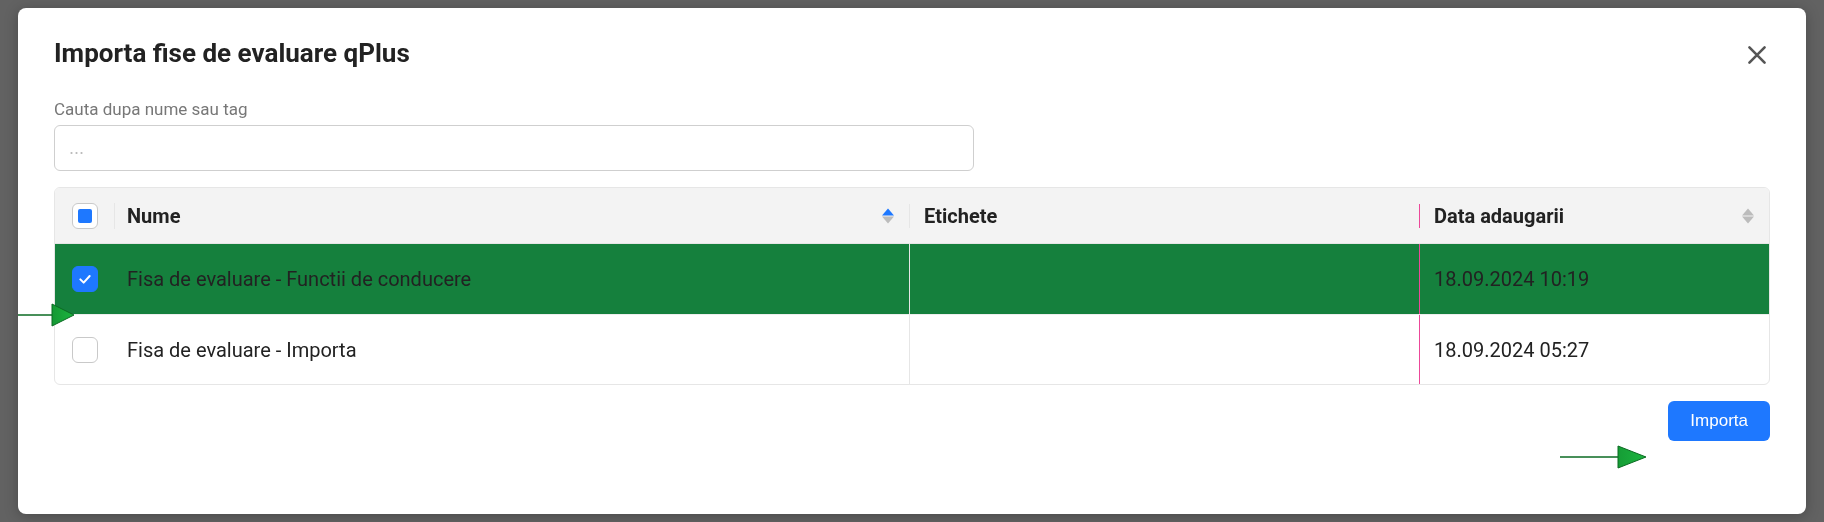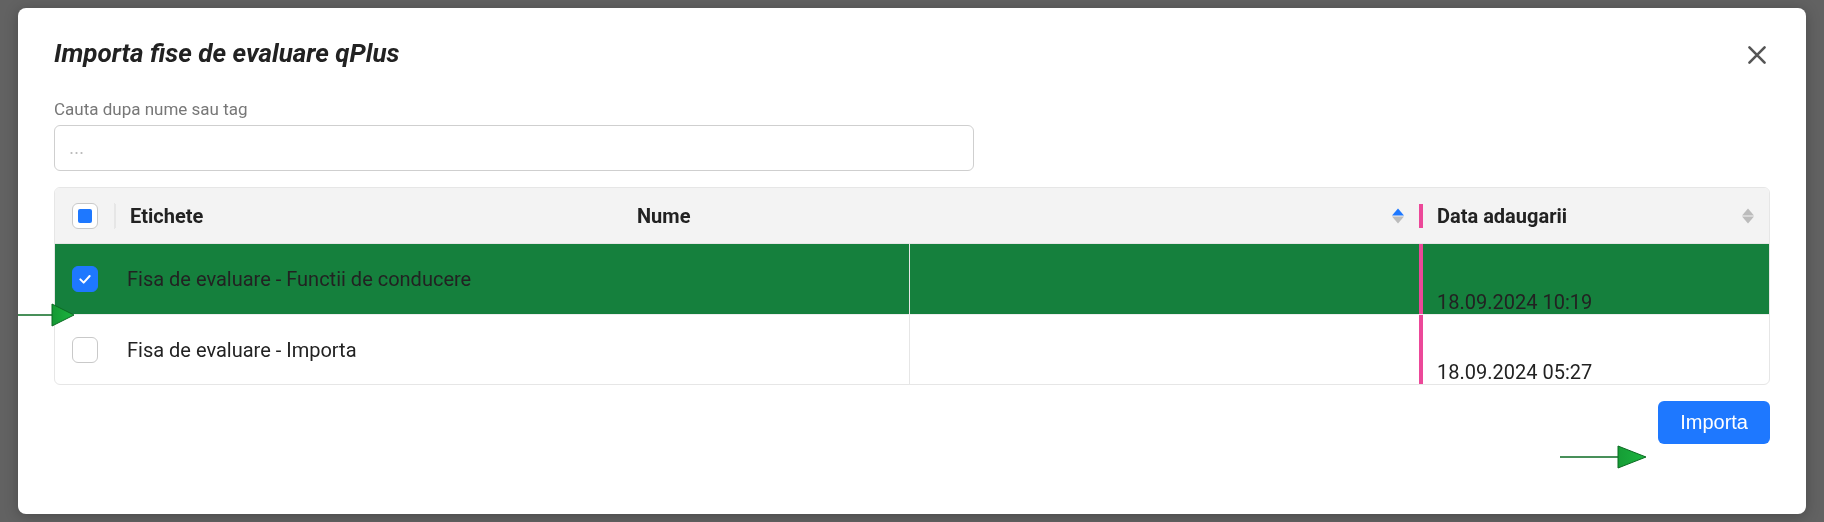--- a/index.html
+++ b/index.html
@@ -21,21 +21,20 @@
     background: #fff;
     border-radius: 8px;
     box-shadow: 0 2px 14px rgba(0,0,0,0.25);
     padding: 30px 36px 24px 36px;
   }
   .modal-title {
     font-size: 26px;
     font-weight: 700;
     color: #222;
     margin: 0 0 14px 0;
-    font-style: italic;
   }
   .close-btn {
     position: absolute;
     top: 34px;
     right: 36px;
     width: 26px;
     height: 26px;
     cursor: pointer;
     color: #555;
   }
@@ -76,21 +75,21 @@
     display: flex;
     align-items: center;
     font-size: 20px;
     color: #222;
   }
   .th { font-weight: 700; position: relative; }
 
   .col-check { width: 60px; justify-content: center; flex: 0 0 60px; }
   .col-name  { flex: 1 1 auto; padding-left: 12px; padding-right: 12px; }
   .col-tags  { width: 510px; flex: 0 0 510px; padding-left: 14px; border-left: 1px solid #e6e6e6; }
-  .col-date  { width: 350px; flex: 0 0 350px; padding-left: 14px; border-left: 4px solid #ec4899; align-items: flex-end; }
+  .col-date  { width: 350px; flex: 0 0 350px; padding-left: 14px; border-left: 1px solid #ec4899; }
 
   .thead .col-check { border-right: 1px solid #e6e6e6; }
 
   .sort-icons {
     position: absolute;
     right: 14px;
     top: 50%;
     transform: translateY(-50%);
     width: 14px;
     display: flex;
@@ -146,21 +145,21 @@
 
   .footer {
     display: flex;
     justify-content: flex-end;
     margin-top: 16px;
     position: relative;
   }
   .import-btn {
     background: #1e78ff;
     color: #fff;
-    font-size: 20px;
+    font-size: 17px;
     font-weight: 500;
     border: none;
     border-radius: 6px;
     padding: 10px 22px;
     cursor: pointer;
   }
 
   .arrow {
     position: absolute;
     pointer-events: none;
@@ -183,30 +182,30 @@
   <div class="search-label">Cauta dupa nume sau tag</div>
   <input class="search-input" type="text" placeholder="..." style="">
 
   <div class="table">
 
     <div class="thead">
       <div class="th col-check">
         <div class="checkbox indeterminate">
           <span class="indet-square"></span>
         </div>
-      </div>
-      <div class="th col-tags">
-        <span>Etichete</span>
       </div>
       <div class="th col-name">
         <span>Nume</span>
         <span class="sort-icons">
           <span class="tri-up active"></span>
           <span class="tri-down"></span>
         </span>
+      </div>
+      <div class="th col-tags">
+        <span>Etichete</span>
       </div>
       <div class="th col-date">
         <span>Data adaugarii</span>
         <span class="sort-icons">
           <span class="tri-up"></span>
           <span class="tri-down"></span>
         </span>
       </div>
     </div>
 

